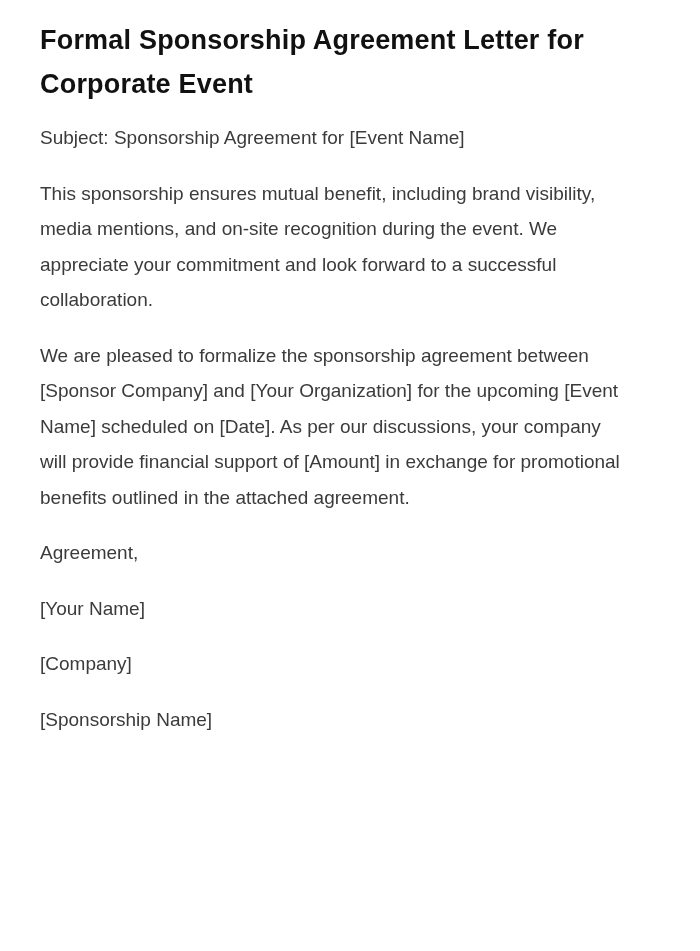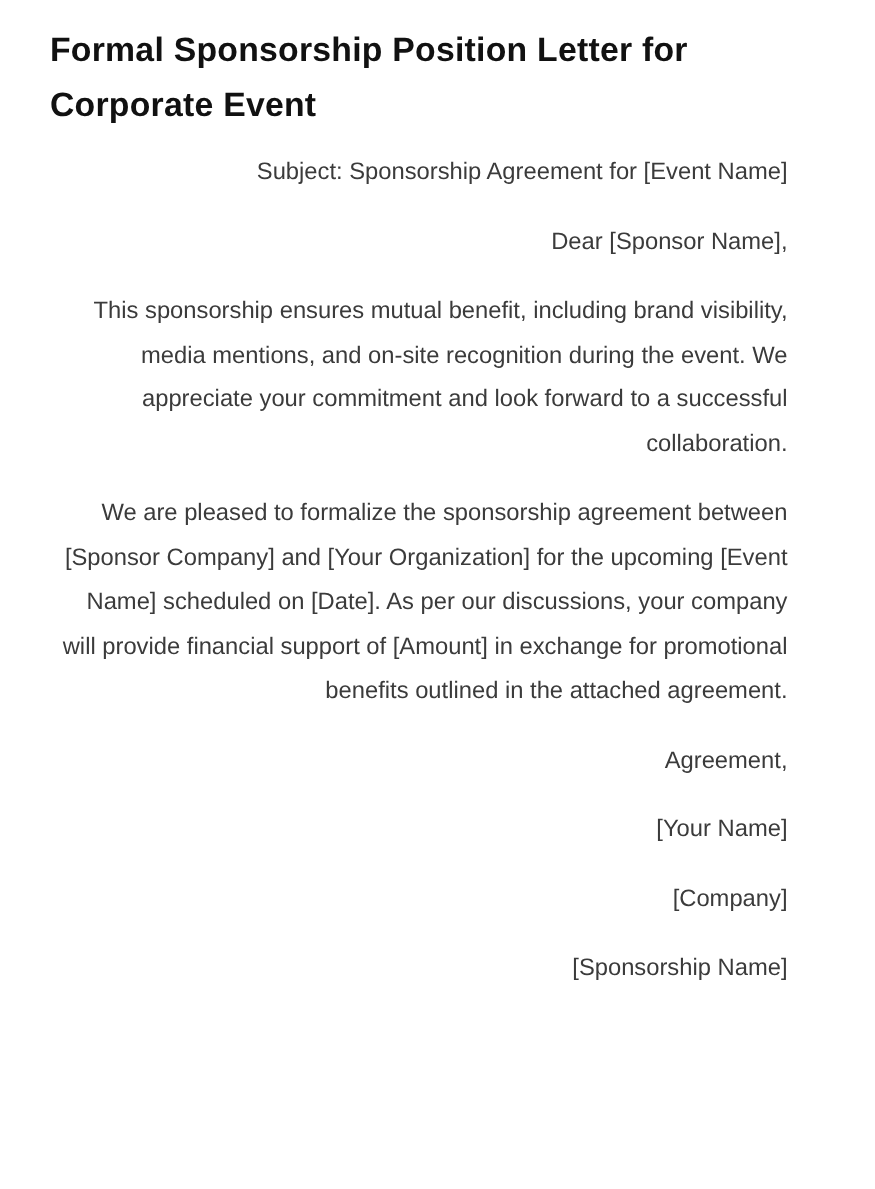--- a/index.html
+++ b/index.html
@@ -28,32 +28,30 @@
     letter-spacing: 0.2px;
     max-width: 620px;
     margin: 0 0 14px 0;
   }
   p.doc-para {
     font-size: 19px;
     line-height: 35.5px;
     font-weight: 400;
     color: var(--body-color);
     margin: 0 0 20px 0;
-    text-align: right;
   }
 </style>
 </head>
 <body>
 
 <main class="doc">
-  <h1 class="doc-title">Formal Sponsorship Position Letter for Corporate Event</h1>
+  <h1 class="doc-title">Formal Sponsorship Agreement Letter for Corporate Event</h1>
 
   <p class="doc-para">Subject: Sponsorship Agreement for [Event Name]</p>
 
-  <p class="doc-para">Dear [Sponsor Name],</p>
 
   <p class="doc-para">This sponsorship ensures mutual benefit, including brand visibility, media mentions, and on-site recognition during the event. We appreciate your commitment and look forward to a successful collaboration.</p>
 
   <p class="doc-para">We are pleased to formalize the sponsorship agreement between [Sponsor Company] and [Your Organization] for the upcoming [Event Name] scheduled on [Date]. As per our discussions, your company will provide financial support of [Amount] in exchange for promotional benefits outlined in the attached agreement.</p>
 
 
   <p class="doc-para">Agreement,</p>
 
   <p class="doc-para">[Your Name]</p>
 

